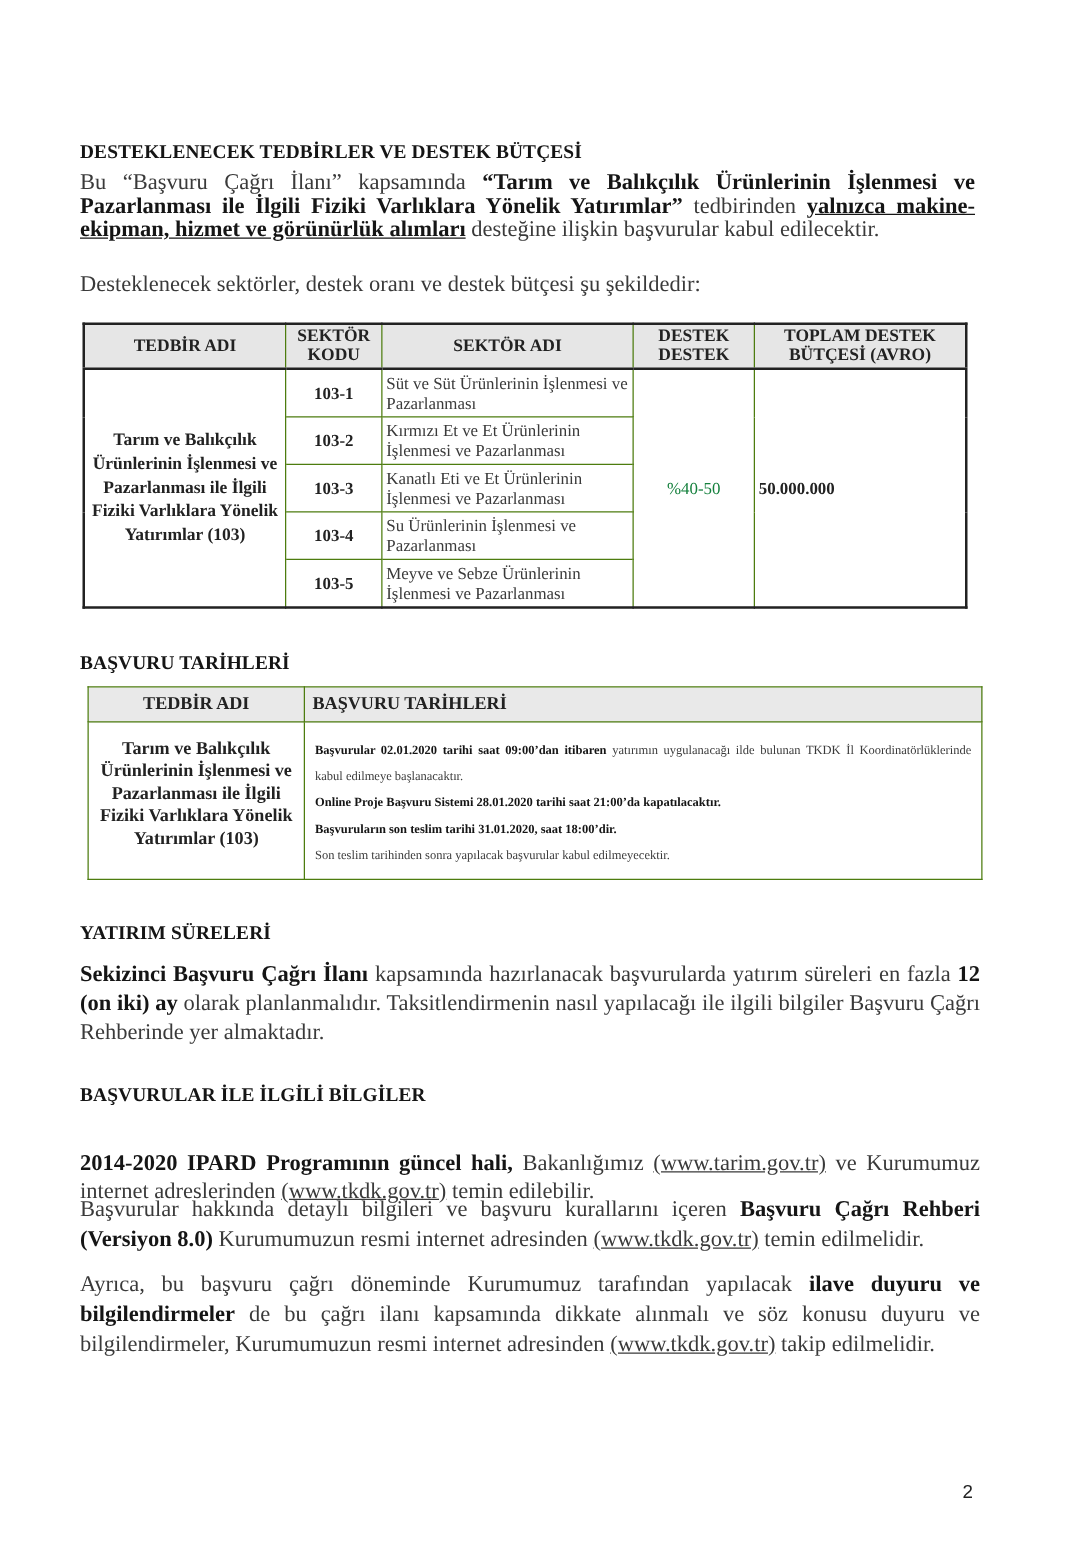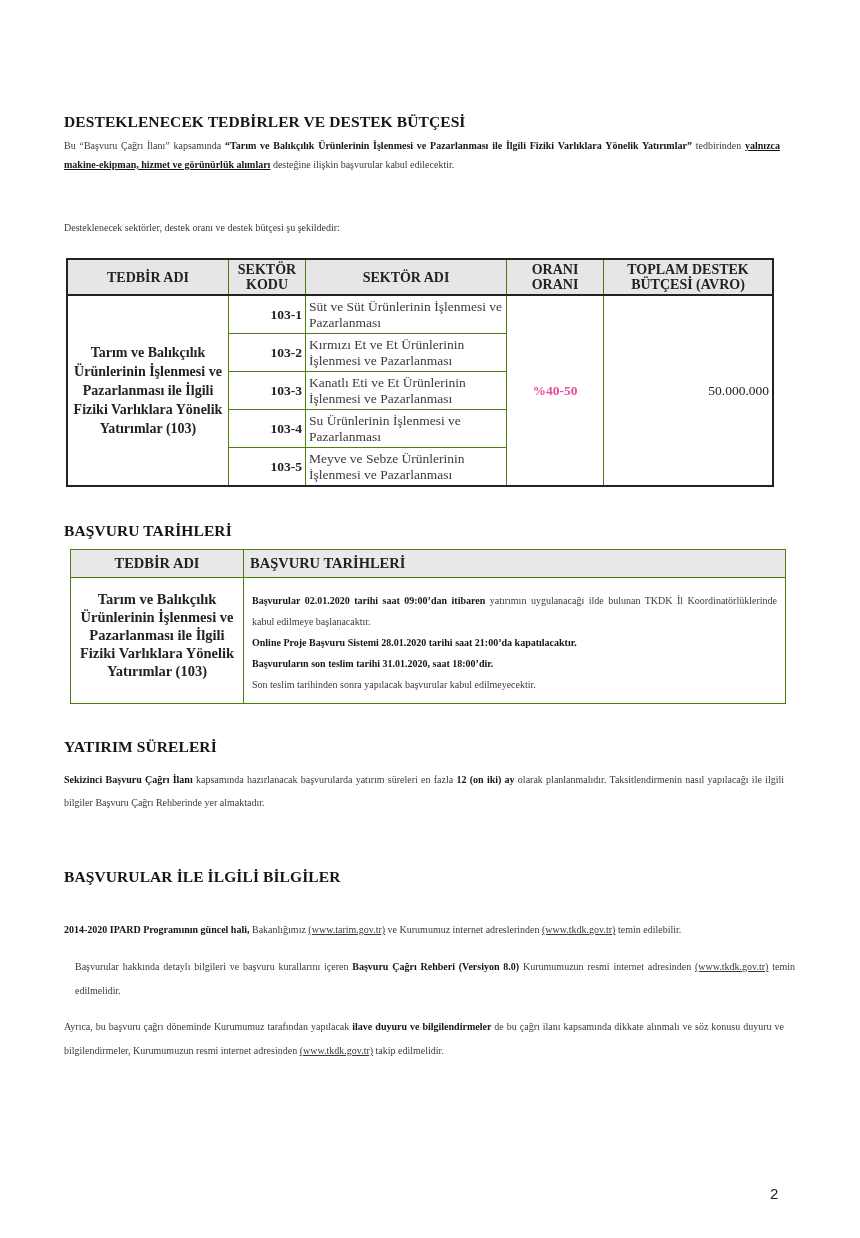--- a/index.html
+++ b/index.html
@@ -1,33 +1,33 @@
 <!DOCTYPE html>
 <html><head>
 <meta charset="utf-8">
 <style>
   html, body { margin: 0; padding: 0; background: #ffffff; }
   body { width: 860px; height: 1238px; position: relative; overflow: hidden;
          font-family: "Liberation Serif", "DejaVu Serif", serif; color: #2b2b2b; }
   .abs { position: absolute; }
   .h { font-weight: bold; font-size: 15.5px; color: #151515; letter-spacing: 0.1px; }
-  .p { font-size: 10px; line-height: 19px; color: #3a3a3a; text-align: justify; }
+  .p { font-size: 18px; line-height: 19px; color: #3a3a3a; text-align: justify; }
   .p b { color: #151515; }
   .ul { text-decoration: underline; }
   table { border-collapse: collapse; }
   .t1 { position: absolute; left: 66px; top: 258px; width: 708px; }
   .t1 th, .t1 td, .t2 th, .t2 td { border: 1px solid #4d7c0f; }
   .t1 { border: 2px solid #222; }
   .t1 th { background: #e6e6e6; font-size: 14px; font-weight: bold; color: #222; line-height: 15px; padding: 2px 2px; text-align: center; border-bottom: 2px solid #222; }
   .t1 td { font-size: 13.5px; line-height: 16px; padding: 1px 3px; color: #3a3a3a; height: 35px; }
   .t1 td.tedbir { font-weight: bold; color: #222; text-align: center; font-size: 14px; line-height: 19px; width: 154px; }
-  .t1 td.kod { font-weight: bold; color: #222; text-align: right; width: 70px; }
+  .t1 td.kod { font-weight: bold; color: #222; text-align: center; width: 70px; }
   .t1 td.ad { width: 194px; }
-  .t1 td.oran { font-weight: bold; color: #ec4899; text-align: center; width: 90px; }
-  .t1 td.butce { font-weight: normal; color: #222; text-align: right; }
+  .t1 td.oran { font-weight: normal; color: #15803d; text-align: center; width: 90px; }
+  .t1 td.butce { font-weight: bold; color: #222; text-align: left; }
   .t2 { position: absolute; left: 70px; top: 549px; width: 716px; border: 1px solid #555; }
   .t2 th { background: #e9e9e9; font-size: 14.5px; font-weight: bold; color: #222; padding: 5px 6px; }
   .t2 th.c1 { text-align: center; width: 160px; }
   .t2 th.c2 { text-align: left; }
   .t2 td { vertical-align: top; }
   .t2 td.c1 { font-weight: bold; text-align: center; font-size: 14.5px; line-height: 18px; color: #222; padding: 12px 4px 8px; }
   .t2 td.c2 { font-size: 10px; line-height: 21px; padding: 12px 8px 8px; color: #3a3a3a; text-align: justify; }
   .t2 td.c2 b { color: #151515; }
   .pagenum { position: absolute; left: 770px; top: 1185px; font-family: "Liberation Sans", sans-serif; font-size: 15px; color: #222; }
 </style>
@@ -37,21 +37,21 @@
 <div class="abs h" style="left:64px; top:113px;text-align:center;">DESTEKLENECEK TEDBİRLER VE DESTEK BÜTÇESİ</div>
 <div class="abs p" style="left:64px; top:136px; width:716px;"><span>Bu “Başvuru Çağrı İlanı” kapsamında </span><b>“Tarım ve Balıkçılık Ürünlerinin İşlenmesi ve Pazarlanması ile İlgili Fiziki Varlıklara Yönelik Yatırımlar”</b><span> tedbirinden </span><b class="ul">yalnızca makine-ekipman, hizmet ve görünürlük alımları</b><span> desteğine ilişkin başvurular kabul edilecektir.</span></div>
 <div class="abs p" style="left:64px; top:218px;">Desteklenecek sektörler, destek oranı ve destek bütçesi şu şekildedir:</div>
 
 <table class="t1">
   <thead>
     <tr>
       <th>TEDBİR ADI</th>
       <th>SEKTÖR KODU</th>
       <th>SEKTÖR ADI</th>
-      <th>ORANI ORANI</th>
+      <th>DESTEK DESTEK</th>
       <th>TOPLAM DESTEK BÜTÇESİ (AVRO)</th>
     </tr>
   </thead>
   <tbody>
     <tr>
       <td class="tedbir" rowspan="5">Tarım ve Balıkçılık Ürünlerinin İşlenmesi ve Pazarlanması ile İlgili Fiziki Varlıklara Yönelik Yatırımlar (103)</td>
       <td class="kod">103-1</td>
       <td class="ad">Süt ve Süt Ürünlerinin İşlenmesi ve Pazarlanması</td>
       <td class="oran" rowspan="5">%40-50</td>
       <td class="butce" rowspan="5">50.000.000</td>
@@ -95,16 +95,16 @@
       </td>
     </tr>
   </tbody>
 </table>
 
 <div class="abs h" style="left:64px; top:738px;">YATIRIM SÜRELERİ</div>
 <div class="abs p" style="left:64px; top:768px; width:720px; line-height:23px;"><b>Sekizinci Başvuru Çağrı İlanı</b><span> kapsamında hazırlanacak başvurularda yatırım süreleri en fazla </span><b>12 (on iki) ay</b><span> olarak planlanmalıdır. Taksitlendirmenin nasıl yapılacağı ile ilgili bilgiler Başvuru Çağrı Rehberinde yer almaktadır.</span></div>
 
 <div class="abs h" style="left:64px; top:868px;text-align:center;">BAŞVURULAR İLE İLGİLİ BİLGİLER</div>
 <div class="abs p" style="left:64px; top:899px; width:720px; line-height:22px;margin-top:20px;"><b>2014-2020 IPARD Programının güncel hali,</b><span> Bakanlığımız </span><span class="ul">(www.tarim.gov.tr)</span><span> ve Kurumumuz internet adreslerinden </span><span class="ul">(www.tkdk.gov.tr)</span><span> temin edilebilir.</span></div>
-<div class="abs p" style="left:64px; top:955px; width:720px; line-height:24px;margin-left:11px;"><span>Başvurular hakkında detaylı bilgileri ve başvuru kurallarını içeren </span><b>Başvuru Çağrı Rehberi (Versiyon 8.0)</b><span> Kurumumuzun resmi internet adresinden </span><span class="ul">(www.tkdk.gov.tr)</span><span> temin edilmelidir.</span></div>
+<div class="abs p" style="left:64px; top:955px; width:720px; line-height:24px;"><span>Başvurular hakkında detaylı bilgileri ve başvuru kurallarını içeren </span><b>Başvuru Çağrı Rehberi (Versiyon 8.0)</b><span> Kurumumuzun resmi internet adresinden </span><span class="ul">(www.tkdk.gov.tr)</span><span> temin edilmelidir.</span></div>
 <div class="abs p" style="left:64px; top:1015px; width:720px; line-height:24px;"><span>Ayrıca, bu başvuru çağrı döneminde Kurumumuz tarafından yapılacak </span><b>ilave duyuru ve bilgilendirmeler</b><span> de bu çağrı ilanı kapsamında dikkate alınmalı ve söz konusu duyuru ve bilgilendirmeler, Kurumumuzun resmi internet adresinden </span><span class="ul">(www.tkdk.gov.tr)</span><span> takip edilmelidir.</span></div>
 
 <div class="pagenum">2</div>
 
 </body></html>

